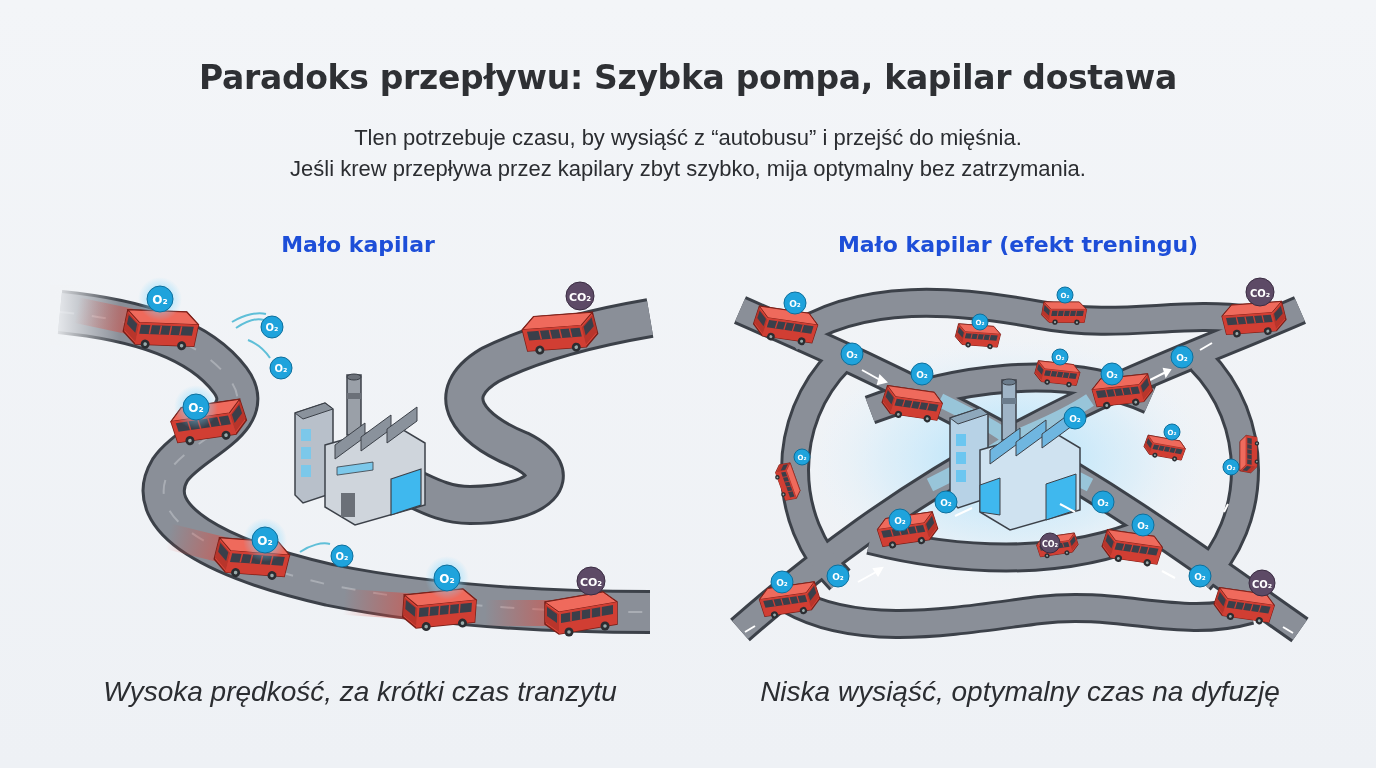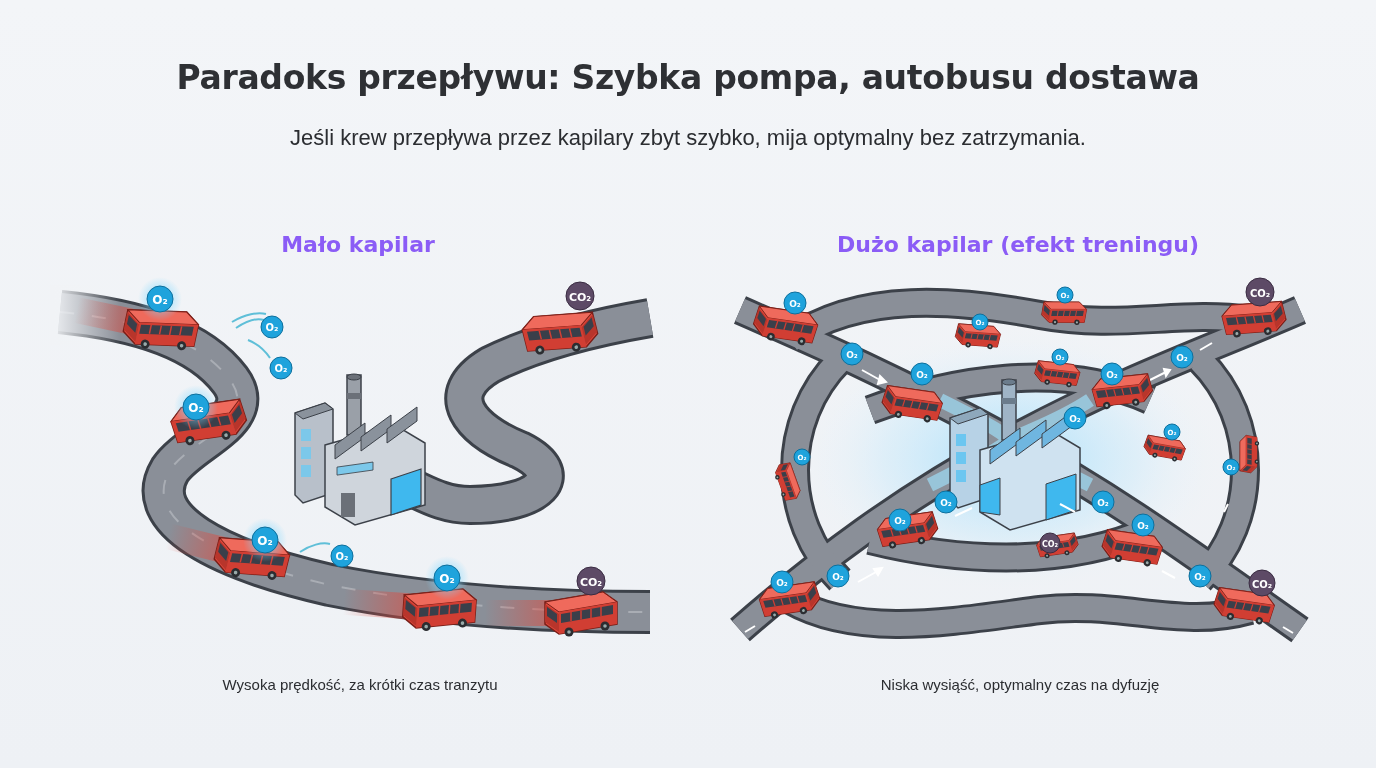--- a/index.html
+++ b/index.html
@@ -13,38 +13,39 @@
     position:absolute; left:0; top:58px; width:1376px; text-align:center;
     font-family:"DejaVu Sans", sans-serif; font-weight:bold; font-size:33px; color:#2e3034;
     letter-spacing:-0.3px;
   }
   .subtitle {
     position:absolute; left:0; top:122px; width:1376px; text-align:center;
     font-size:22px; line-height:31px; color:#2b2d31;
   }
   .panel-title {
     position:absolute; top:232px; font-family:"DejaVu Sans", sans-serif; font-weight:bold;
-    font-size:22px; color:#8b5cf6; text-align:center;
+    font-size:22px; color:#1d4ed8; text-align:center;
   }
   .caption {
-    position:absolute; top:676px; font-size:15px; color:#2b2d31; text-align:center;
+    position:absolute; top:676px; font-size:28px; color:#2b2d31; text-align:center;font-style:italic;
   }
   svg.scene { position:absolute; }
   .mol-text { font-family:"DejaVu Sans", sans-serif; font-weight:bold; fill:#fff; }
 </style>
 </head>
 <body>
 
-<div class="title">Paradoks przepływu: Szybka pompa, autobusu dostawa</div>
+<div class="title">Paradoks przepływu: Szybka pompa, kapilar dostawa</div>
 <div class="subtitle">
+  <div>Tlen potrzebuje czasu, by wysiąść z “autobusu” i przejść do mięśnia.</div>
   <div>Jeśli krew przepływa przez kapilary zbyt szybko, mija optymalny bez zatrzymania.</div>
 </div>
 
 <div class="panel-title" style="left:208px;width:300px;">Mało kapilar</div>
-<div class="panel-title" style="left:768px;width:500px;">Dużo kapilar (efekt treningu)</div>
+<div class="panel-title" style="left:768px;width:500px;">Mało kapilar (efekt treningu)</div>
 
 <svg width="0" height="0" style="position:absolute">
   <defs>
     <radialGradient id="o2glow" cx="50%" cy="50%" r="50%">
       <stop offset="0%" stop-color="#7fd8ff" stop-opacity="0.9"></stop>
       <stop offset="100%" stop-color="#7fd8ff" stop-opacity="0"></stop>
     </radialGradient>
     <radialGradient id="bigGlow" cx="50%" cy="50%" r="50%">
       <stop offset="0%" stop-color="#6fd0ff" stop-opacity="0.55"></stop>
       <stop offset="60%" stop-color="#a8e2ff" stop-opacity="0.25"></stop>

